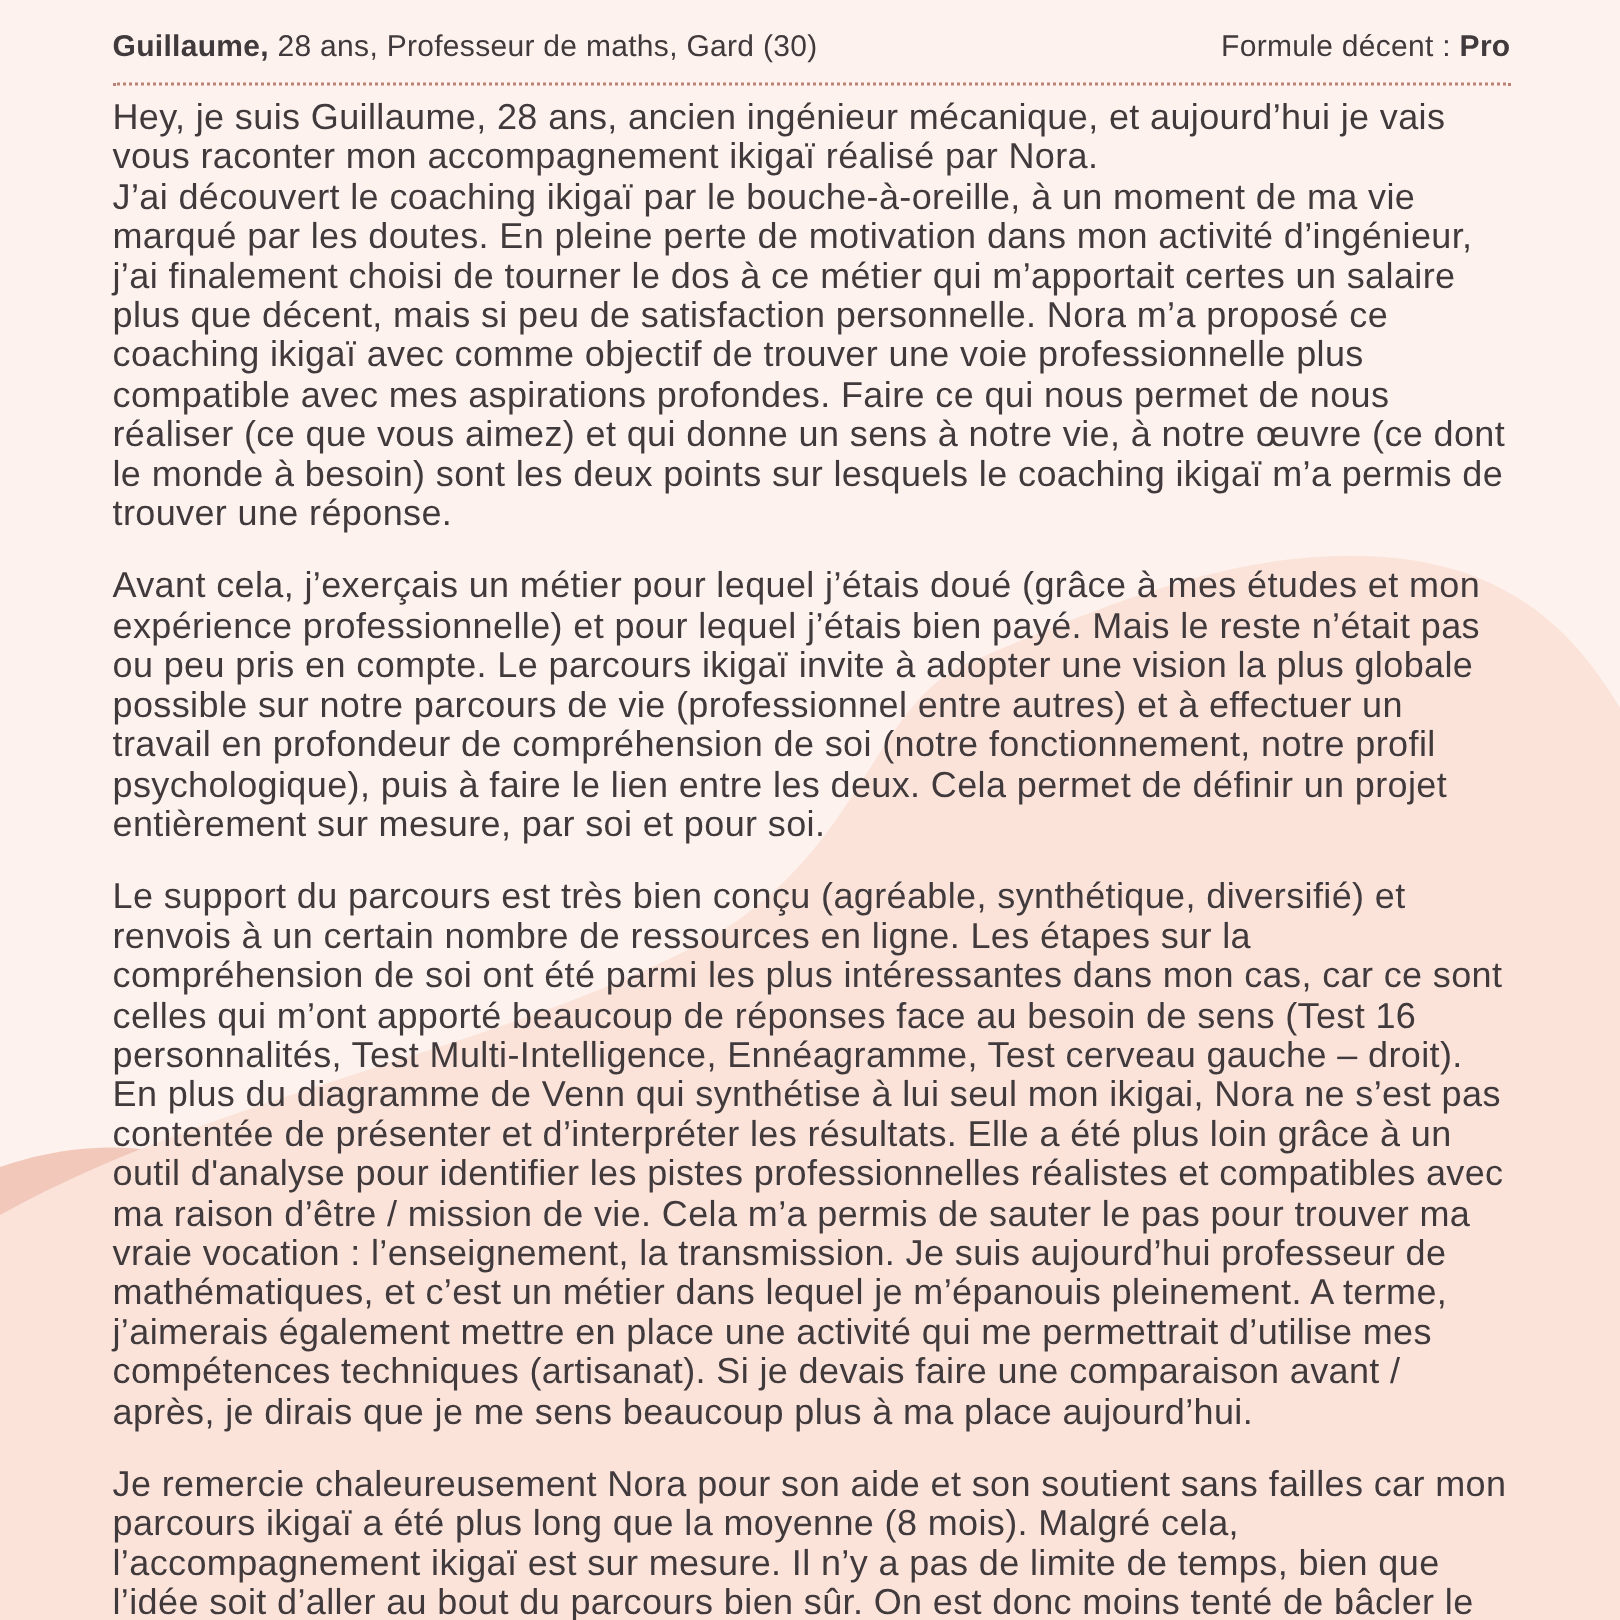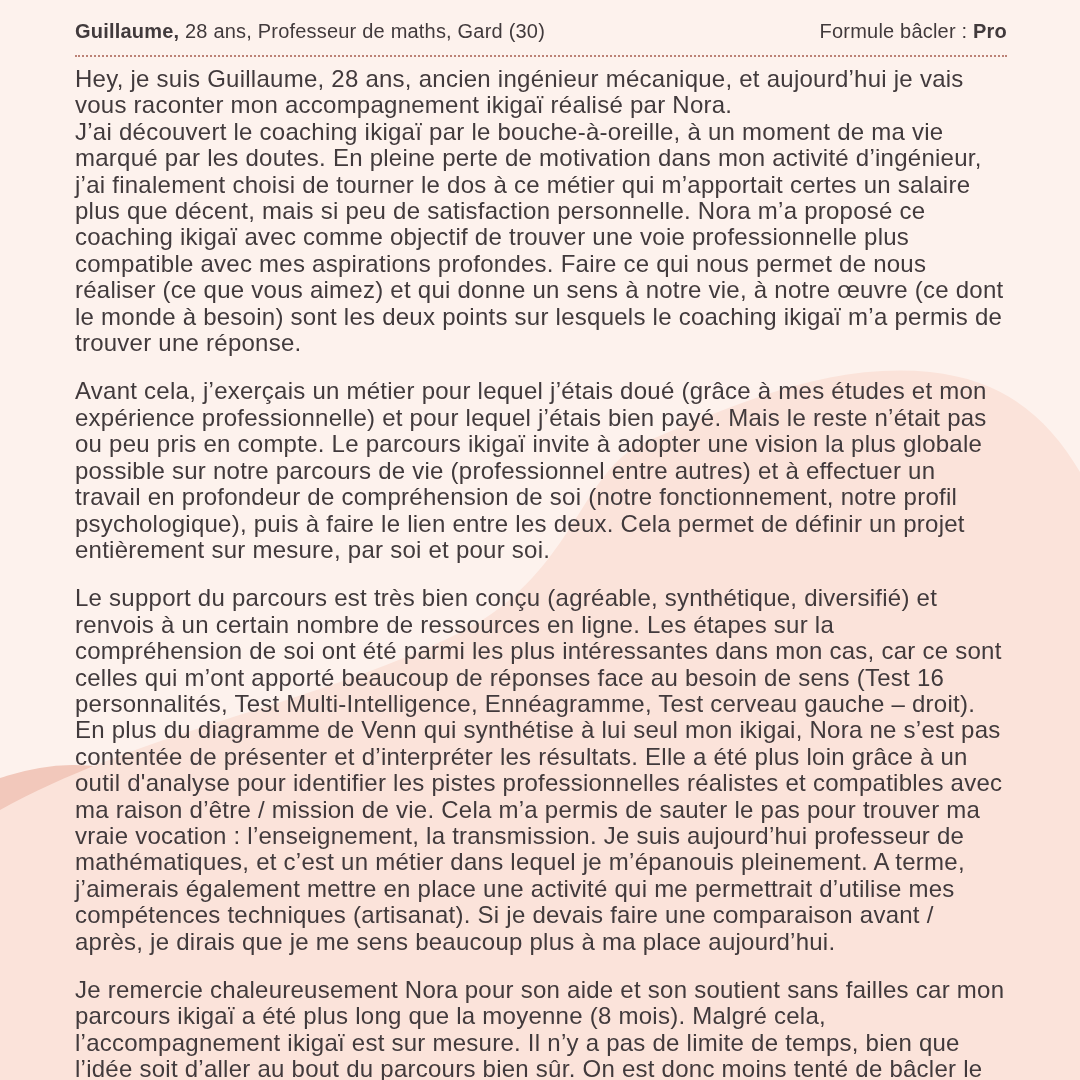--- a/index.html
+++ b/index.html
@@ -57,21 +57,21 @@
              L 1080 1080 L 0 1080 Z"></path>
   </svg>
 
   <div class="content">
 
     <div class="header-row">
       <div>
         <span class="bold">Guillaume,</span><span> 28 ans, Professeur de maths, Gard (30)</span>
       </div>
       <div>
-        <span>Formule bâcler : </span><span class="bold">Pro</span>
+        <span>Formule décent : </span><span class="bold">Pro</span>
       </div>
     </div>
 
     <div class="divider"></div>
 
     <div class="body-text" id="paragraphs">
         <p>Hey, je suis Guillaume, 28 ans, ancien ingénieur mécanique, et aujourd’hui je vais vous raconter mon accompagnement ikigaï réalisé par Nora.<br>J’ai découvert le coaching ikigaï par le bouche-à-oreille, à un moment de ma vie marqué par les doutes. En pleine perte de motivation dans mon activité d’ingénieur, j’ai finalement choisi de tourner le dos à ce métier qui m’apportait certes un salaire plus que décent, mais si peu de satisfaction personnelle. Nora m’a proposé ce coaching ikigaï avec comme objectif de trouver une voie professionnelle plus compatible avec mes aspirations profondes. Faire ce qui nous permet de nous réaliser (ce que vous aimez) et qui donne un sens à notre vie, à notre œuvre (ce dont le monde à besoin) sont les deux points sur lesquels le coaching ikigaï m’a permis de trouver une réponse.</p>
         <p>Avant cela, j’exerçais un métier pour lequel j’étais doué (grâce à mes études et mon expérience professionnelle) et pour lequel j’étais bien payé. Mais le reste n’était pas ou peu pris en compte. Le parcours ikigaï invite à adopter une vision la plus globale possible sur notre parcours de vie (professionnel entre autres) et à effectuer un travail en profondeur de compréhension de soi (notre fonctionnement, notre profil psychologique), puis à faire le lien entre les deux. Cela permet de définir un projet entièrement sur mesure, par soi et pour soi.</p>
         <p>Le support du parcours est très bien conçu (agréable, synthétique, diversifié) et renvois à un certain nombre de ressources en ligne. Les étapes sur la compréhension de soi ont été parmi les plus intéressantes dans mon cas, car ce sont celles qui m’ont apporté beaucoup de réponses face au besoin de sens (Test 16 personnalités, Test Multi-Intelligence, Ennéagramme, Test cerveau gauche – droit). En plus du diagramme de Venn qui synthétise à lui seul mon ikigai, Nora ne s’est pas contentée de présenter et d’interpréter les résultats. Elle a été plus loin grâce à un outil d'analyse pour identifier les pistes professionnelles réalistes et compatibles avec ma raison d’être / mission de vie. Cela m’a permis de sauter le pas pour trouver ma vraie vocation : l’enseignement, la transmission. Je suis aujourd’hui professeur de mathématiques, et c’est un métier dans lequel je m’épanouis pleinement. A terme, j’aimerais également mettre en place une activité qui me permettrait d’utilise mes compétences techniques (artisanat). Si je devais faire une comparaison avant / après, je dirais que je me sens beaucoup plus à ma place aujourd’hui.</p>
         <p>Je remercie chaleureusement Nora pour son aide et son soutient sans failles car mon parcours ikigaï a été plus long que la moyenne (8 mois). Malgré cela, l’accompagnement ikigaï est sur mesure. Il n’y a pas de limite de temps, bien que l’idée soit d’aller au bout du parcours bien sûr. On est donc moins tenté de bâcler le travail ou de répondre sous la contrainte du temps.</p>

